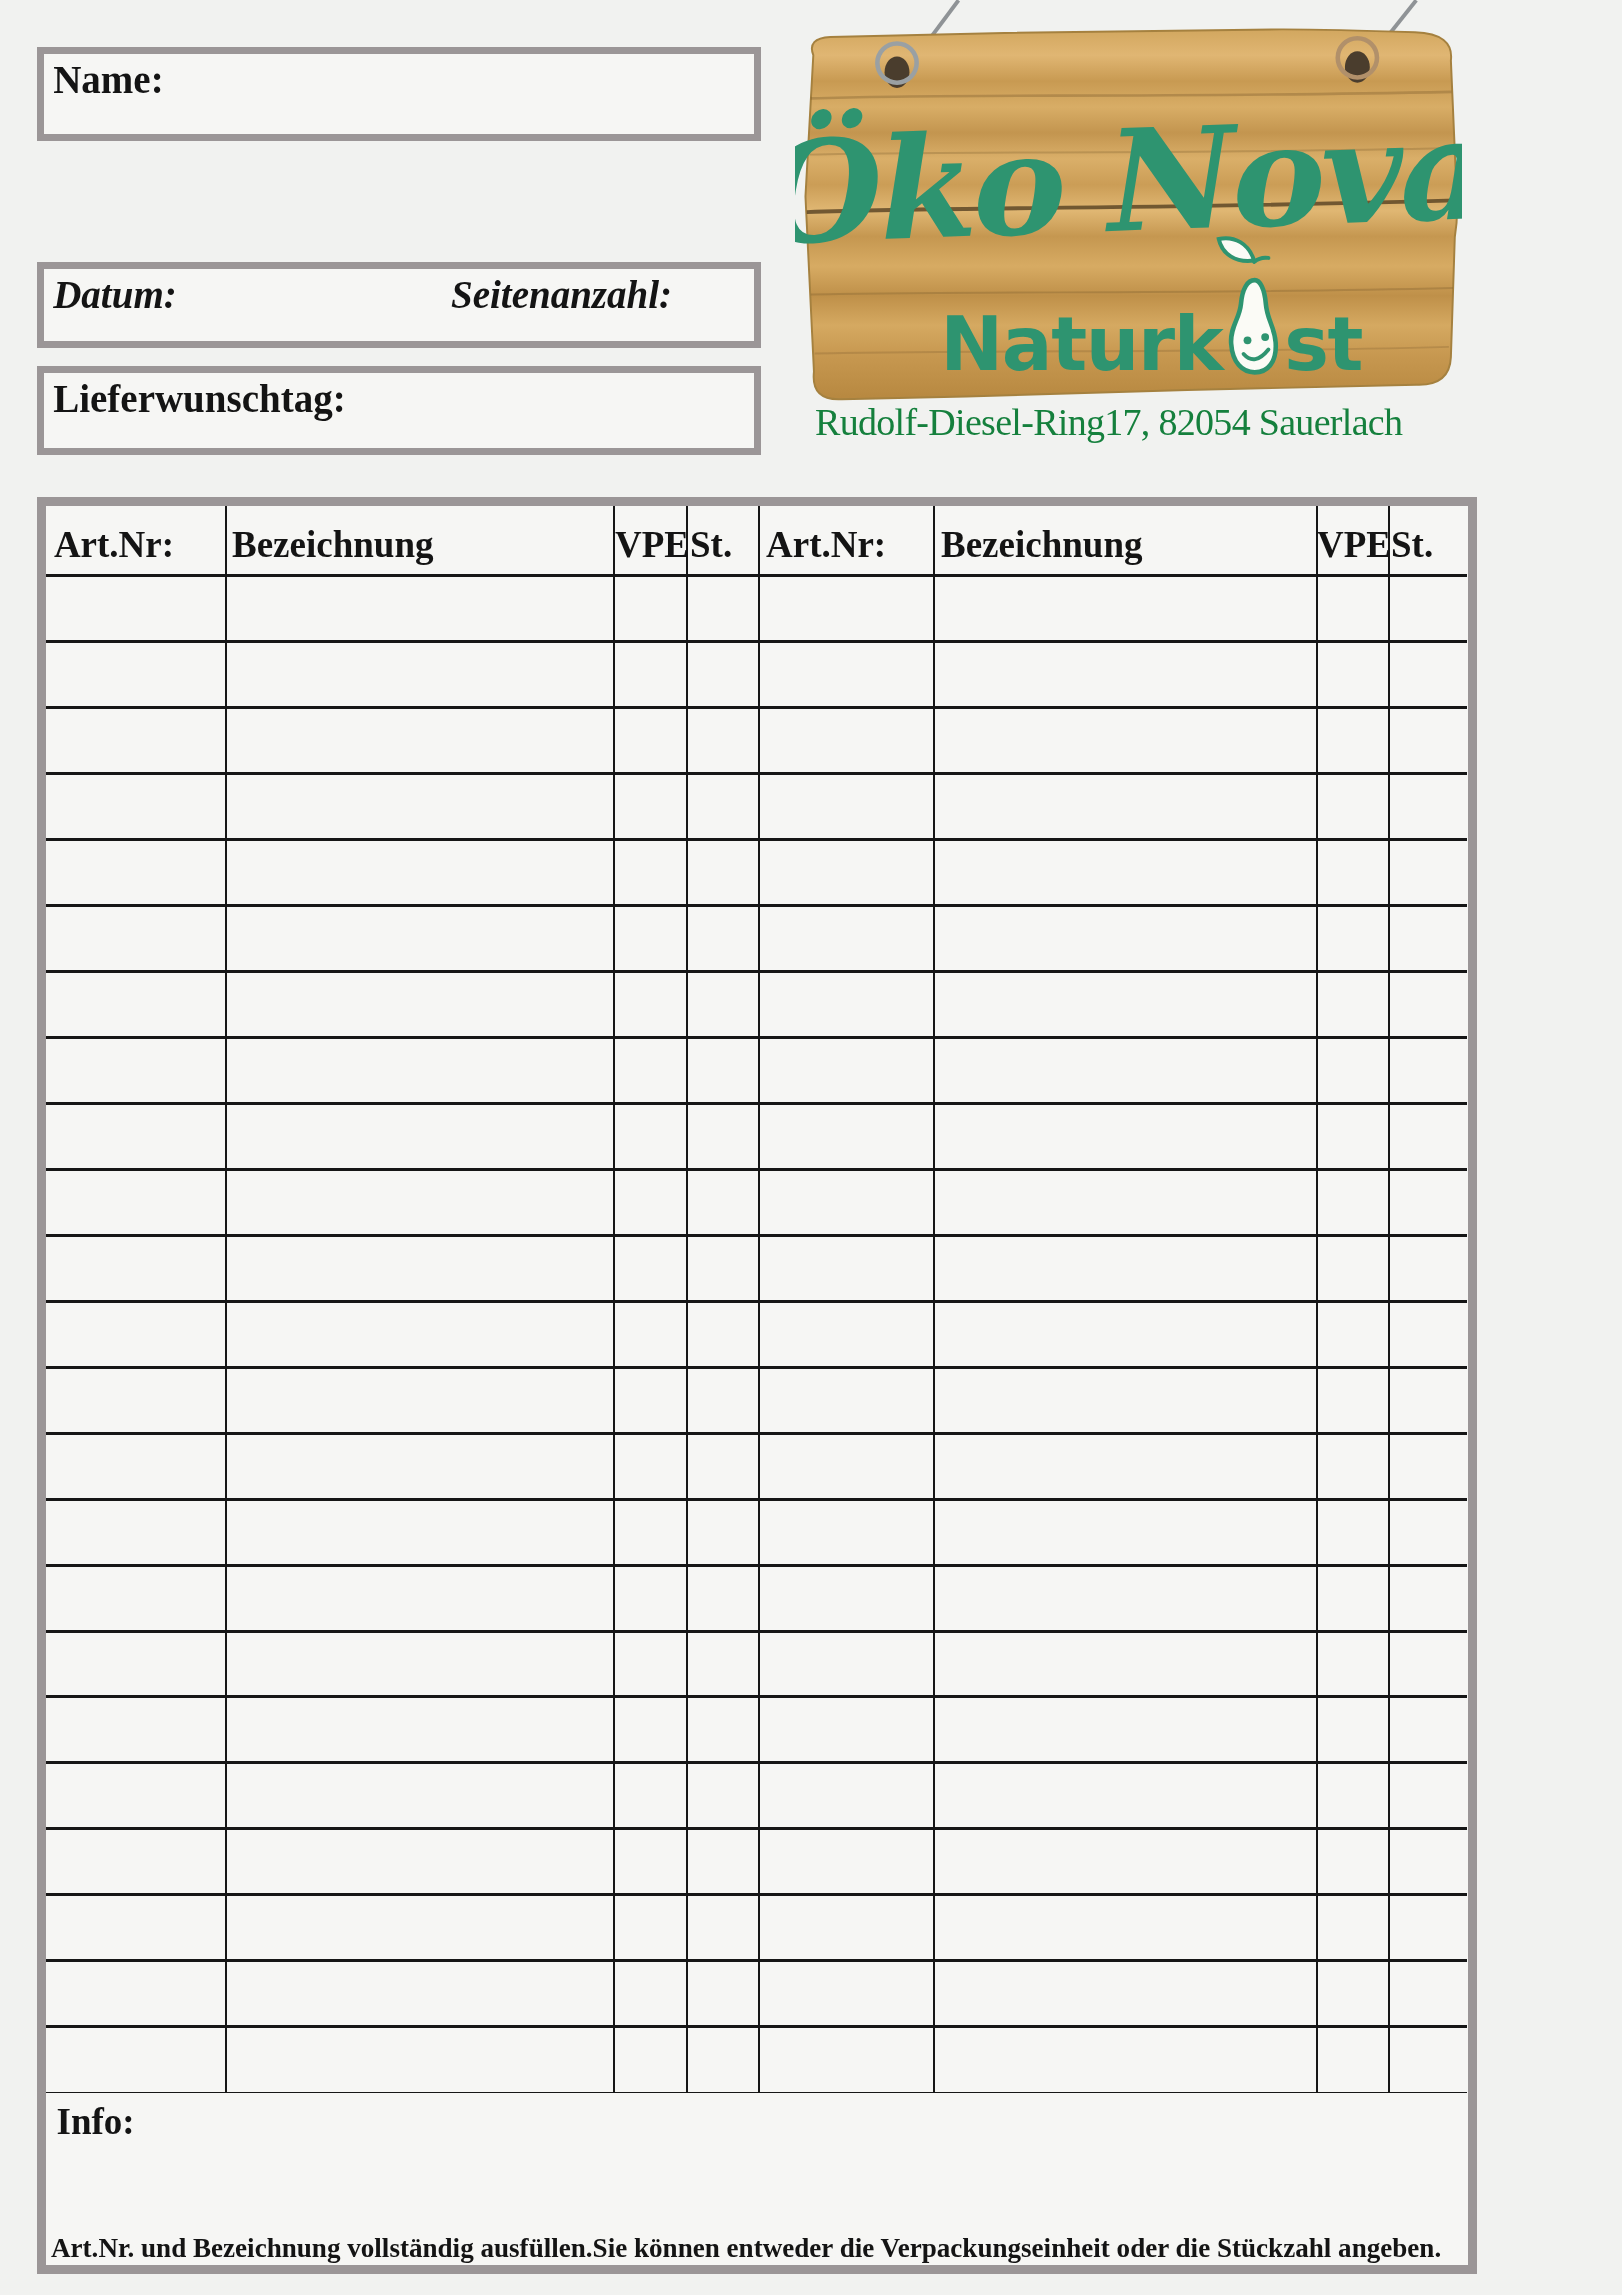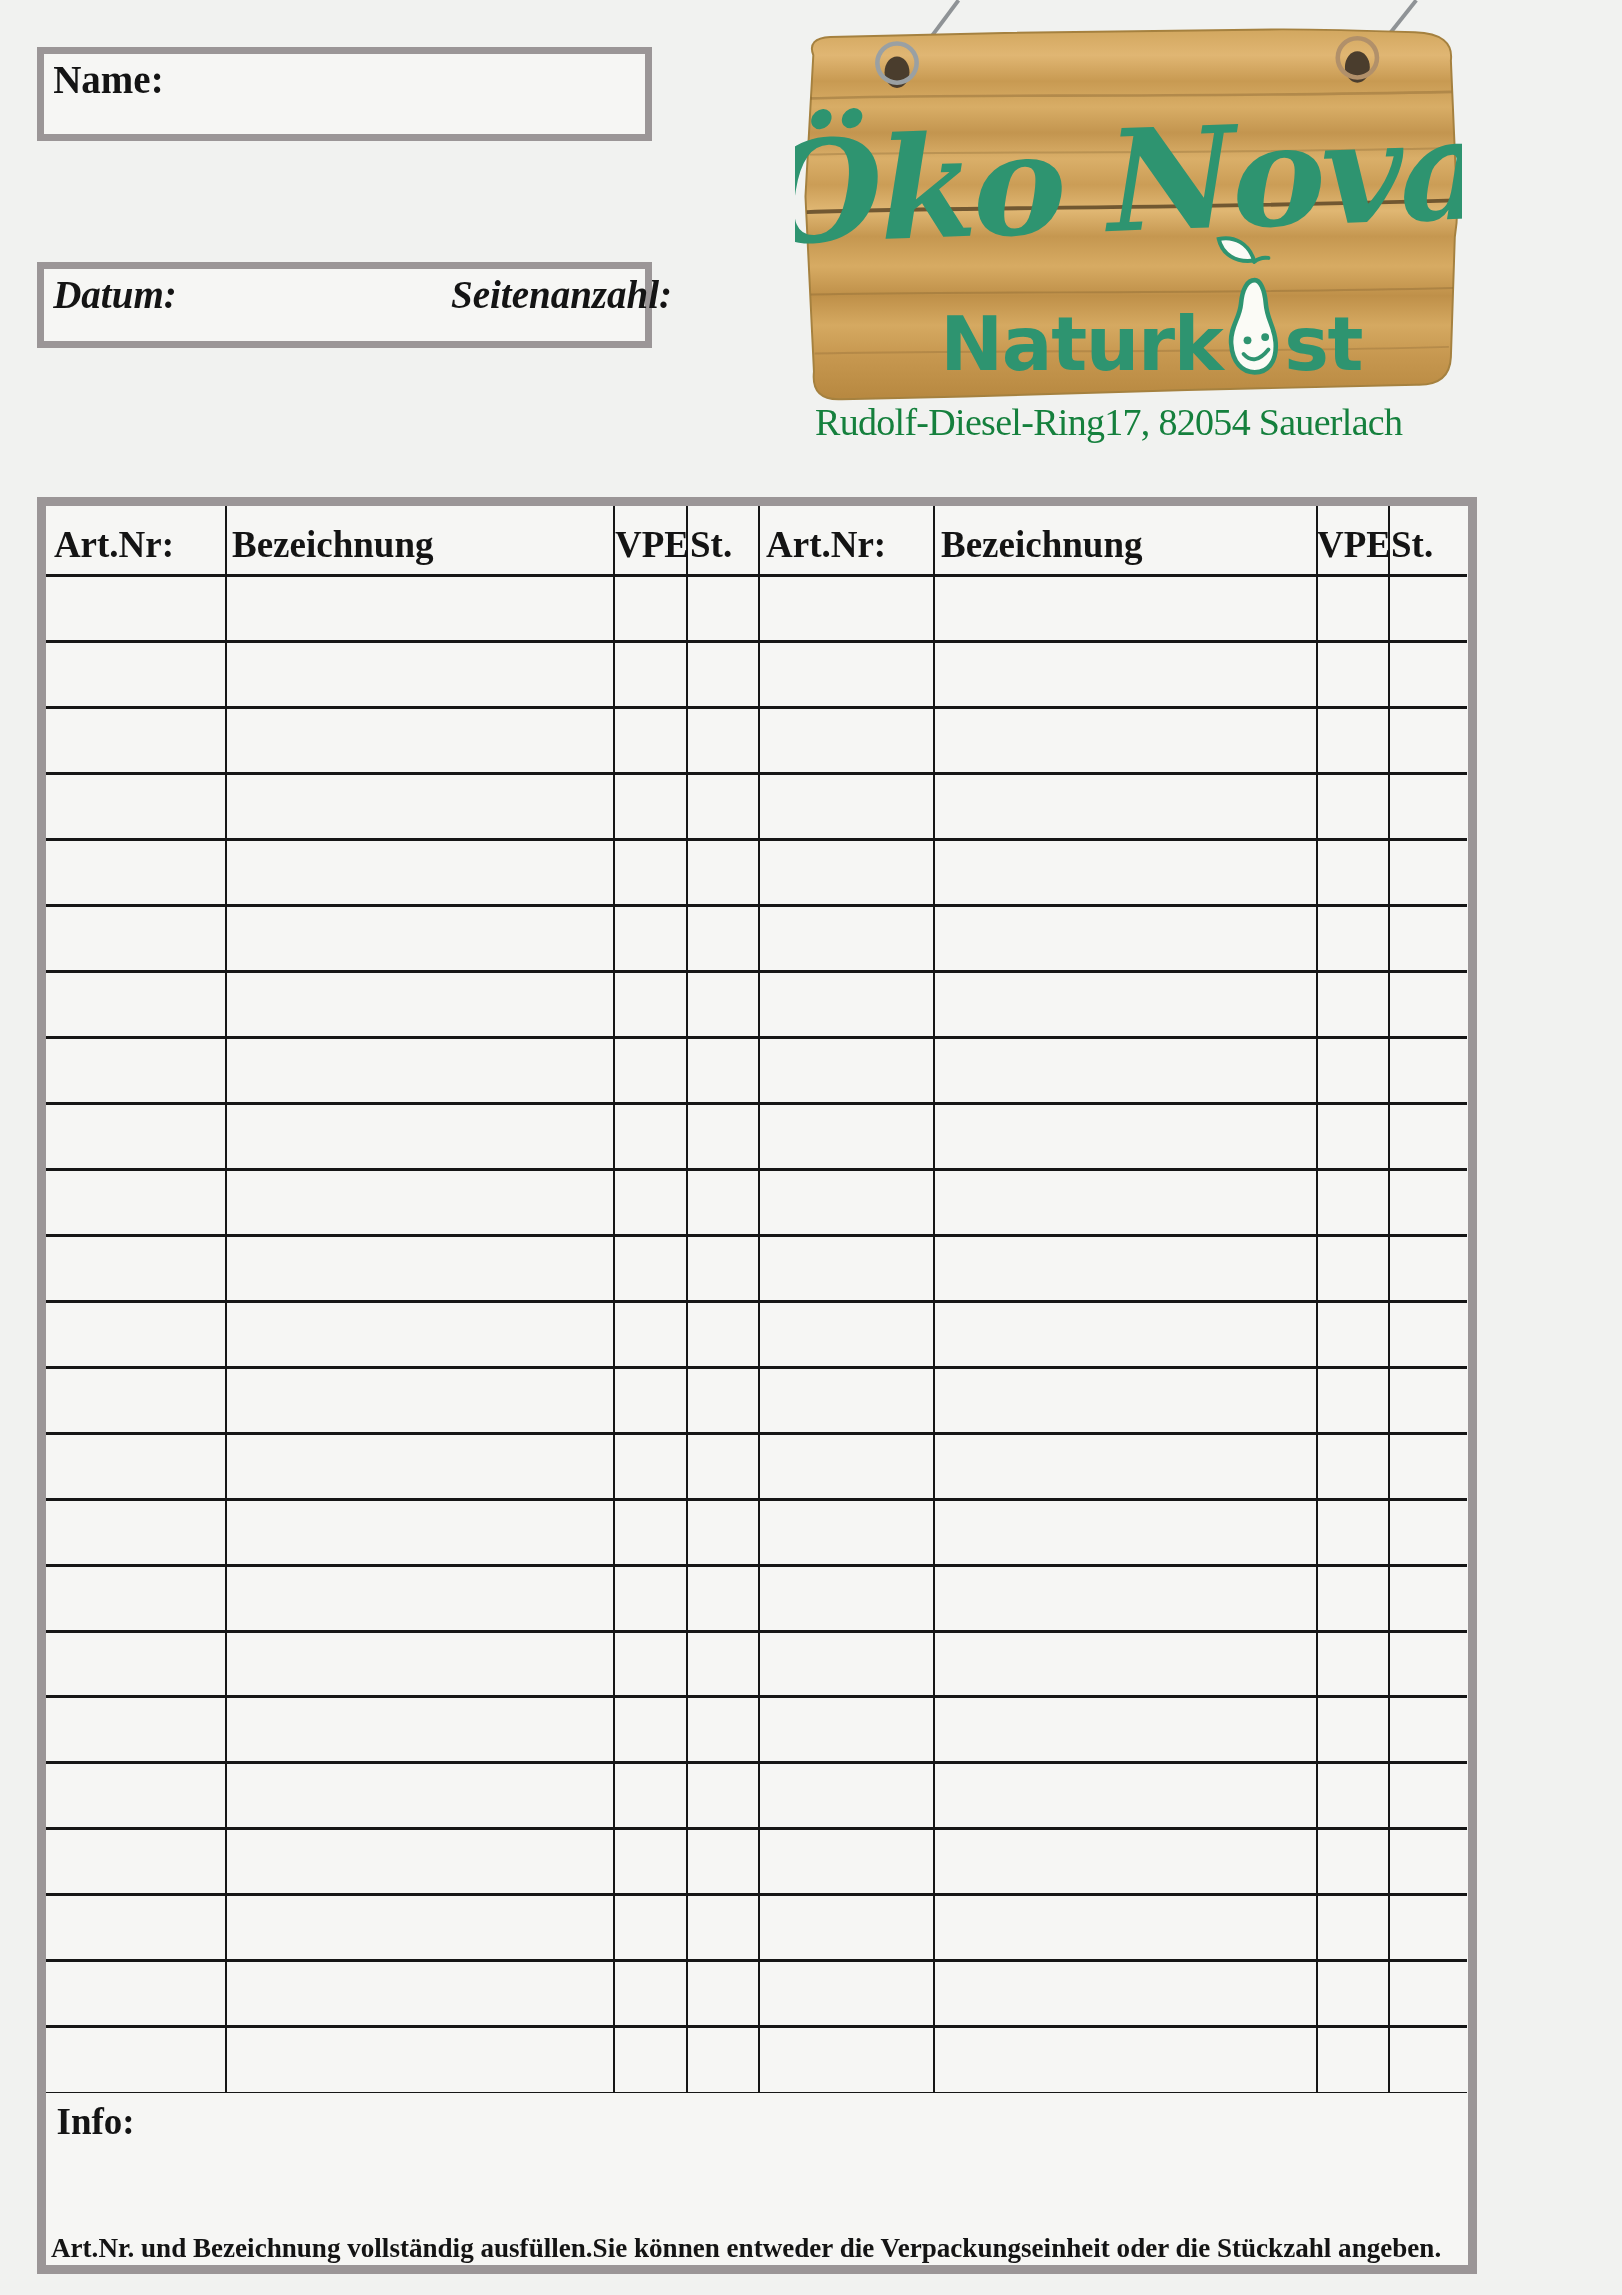--- a/index.html
+++ b/index.html
@@ -8,21 +8,21 @@
   }
   *{margin:0;padding:0;box-sizing:border-box;}
   html,body{background:#e7e8e6;}
   .page{
     position:relative; width:1623px; height:2295px; overflow:hidden;
     background:var(--page-bg);
     font-family:"Liberation Serif", serif; color:var(--ink);
   }
   
   .fbox{
-    position:absolute; left:37px; width:615px;
+    position:absolute; left:37px; width:724px;
     background:var(--box-bg); border:7.9px solid var(--gray);
   }
   .fbox .lbl{
     position:absolute; left:9.2px; top:2.6px;
     font-size:39px; font-weight:bold; letter-spacing:0px; white-space:nowrap;
   }
   .fbox .lbl2{ position:absolute; left:407px; top:2.6px; font-size:39px; font-weight:bold; white-space:nowrap;}
   
   .sign{ position:absolute; left:795px; top:0; }
   .addr{
@@ -56,20 +56,23 @@
 <body>
 
 <div class="page">
 
   <div class="fbox" style="top:47px;height:94px;">
     <div class="lbl">Name:</div>
   </div>
   <div class="fbox" style="top:262px;height:86px;font-style:italic;">
     <div class="lbl">Datum:</div>
     <div class="lbl2">Seitenanzahl:</div>
+  </div>
+  <div class="fbox" style="top:366px;height:89px;">
+    <div class="lbl">Lieferwunschtag:</div>
   </div>
 
   <svg class="sign" width="667" height="406" viewBox="0 0 1020 620">
     <defs>
       <linearGradient id="wood" x1="0" y1="0" x2="0" y2="1">
         <stop offset="0" stop-color="#d2a75f"></stop>
         <stop offset="0.07" stop-color="#e0b673"></stop>
         <stop offset="0.14" stop-color="#c89a52"></stop>
         <stop offset="0.21" stop-color="#d8ad66"></stop>
         <stop offset="0.28" stop-color="#c3954f"></stop>

